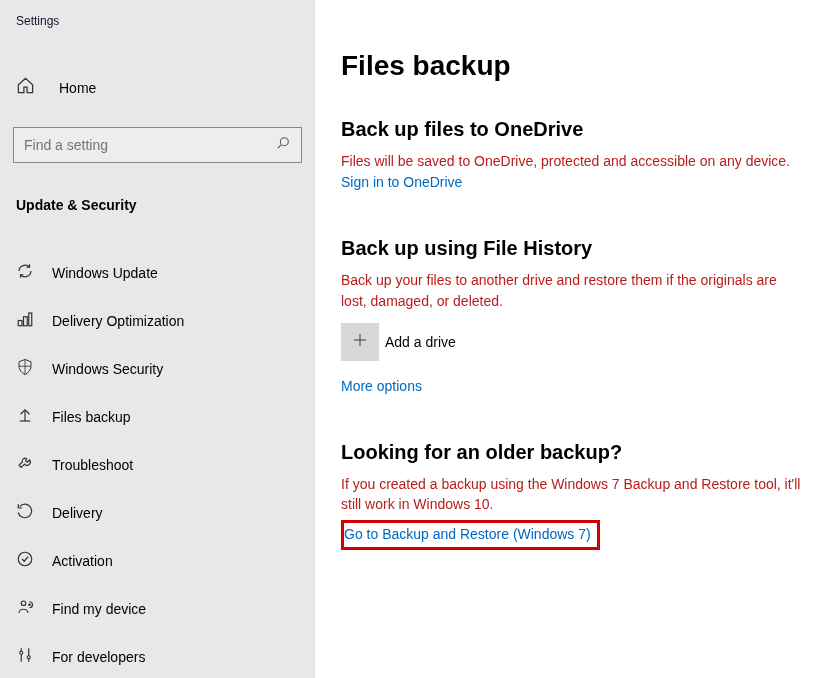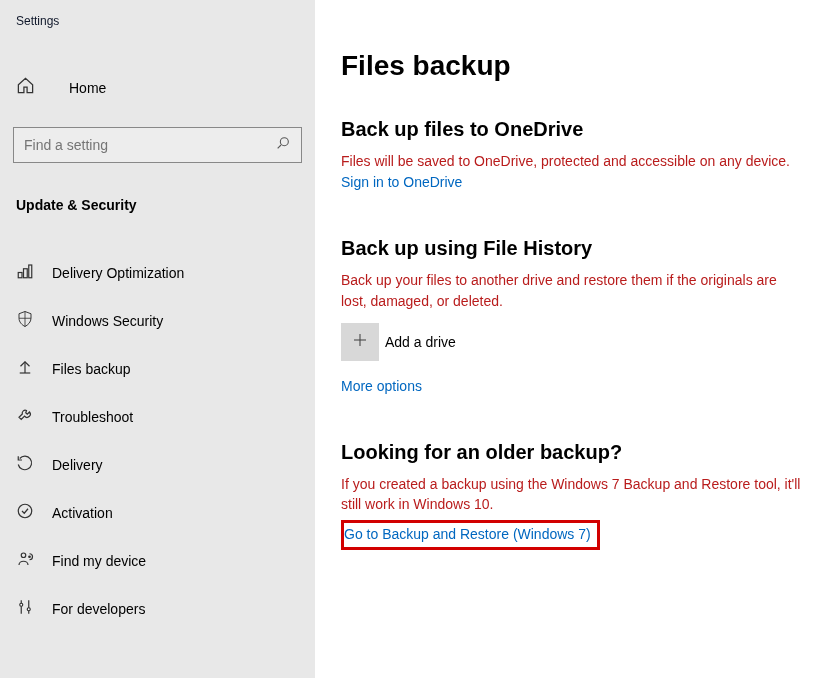--- a/index.html
+++ b/index.html
@@ -1,19 +1,19 @@
 <!DOCTYPE html>
 <html><head>
   <meta charset="utf-8">
   <style>
     * { margin: 0; padding: 0; box-sizing: border-box; font-family: 'Segoe UI', -apple-system, sans-serif; }
     body { display: flex; width: 834px; height: 678px; background: #fff; overflow: hidden; }
     .sidebar { width: 315px; background: #e8e8e8; padding: 8px 0; display: flex; flex-direction: column; }
     .app-title { font-size: 12px; padding: 6px 16px; color: #0f172a; }
-    .home-row { display: flex; align-items: center; gap: 34px; padding: 12px 16px; margin-top: 30px; cursor: pointer; }
+    .home-row { display: flex; align-items: center; gap: 24px; padding: 12px 16px; margin-top: 30px; cursor: pointer; }
     .home-row svg { width: 19px; height: 19px; }
     .home-label { font-size: 14px; color: #000; }
     .search-box { display: flex; align-items: center; border: 1px solid #888; margin: 16px 13px 0; padding: 7px 10px; background: #ededed; }
     .search-box input { flex: 1; border: none; outline: none; background: transparent; font-size: 14px; color: #555; }
     .search-box svg { width: 16px; height: 16px; }
     .category { font-size: 14px; font-weight: 600; padding: 0 16px; margin-top: 34px; color: #000; }
     .nav-list { margin-top: 36px; display: flex; flex-direction: column; }
     .nav-item { display: flex; align-items: center; gap: 18px; padding: 13px 16px; cursor: pointer; color: #000; }
     .nav-item svg { width: 18px; height: 18px; flex-shrink: 0; }
     .nav-label { font-size: 14px; }
@@ -51,20 +51,28 @@
       <svg viewBox="0 0 24 24" fill="none" stroke="#555" stroke-width="1.6">
           <circle cx="14" cy="10" r="6"></circle>
           <line x1="9" y1="15" x2="4" y2="20"></line>
         </svg>
     </span>
   </div>
 
   <div class="category">Update &amp; Security</div>
 
   <div class="nav-list">
+    <div class="nav-item">
+      <span><svg viewBox="0 0 24 24" fill="none" stroke="#333" stroke-width="1.6">
+            <path d="M4 12a8 8 0 0 1 14-5M20 12a8 8 0 0 1-14 5"></path>
+            <polyline points="18 3 18 7 14 7"></polyline>
+            <polyline points="6 21 6 17 10 17"></polyline>
+          </svg></span>
+      <span class="nav-label">Windows Update</span>
+    </div>
     <div class="nav-item">
       <span><svg viewBox="0 0 24 24" fill="none" stroke="#333" stroke-width="1.6">
             <rect x="3" y="14" width="5" height="7"></rect>
             <rect x="10" y="9" width="5" height="12"></rect>
             <rect x="17" y="4" width="4" height="17"></rect>
           </svg></span>
       <span class="nav-label">Delivery Optimization</span>
     </div>
     <div class="nav-item">
       <span><svg viewBox="0 0 24 24" fill="#333">

